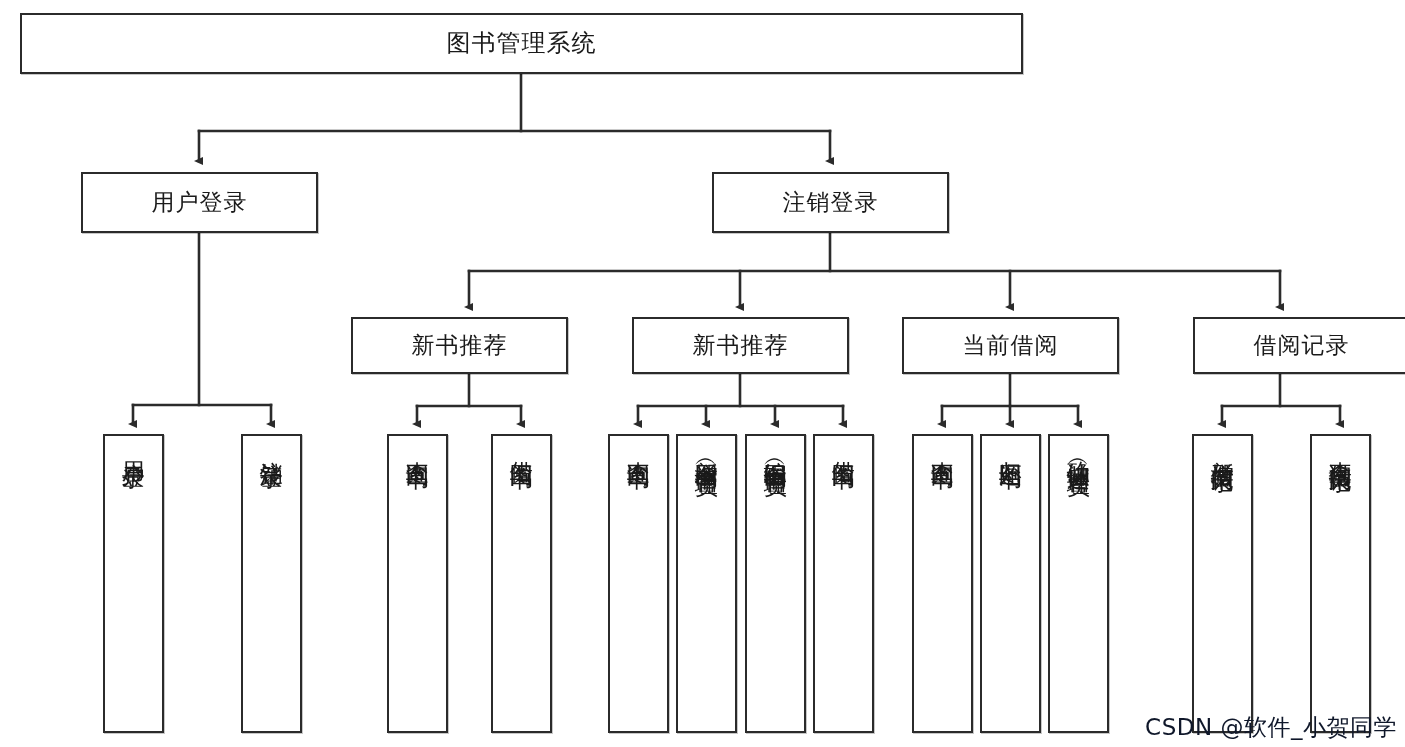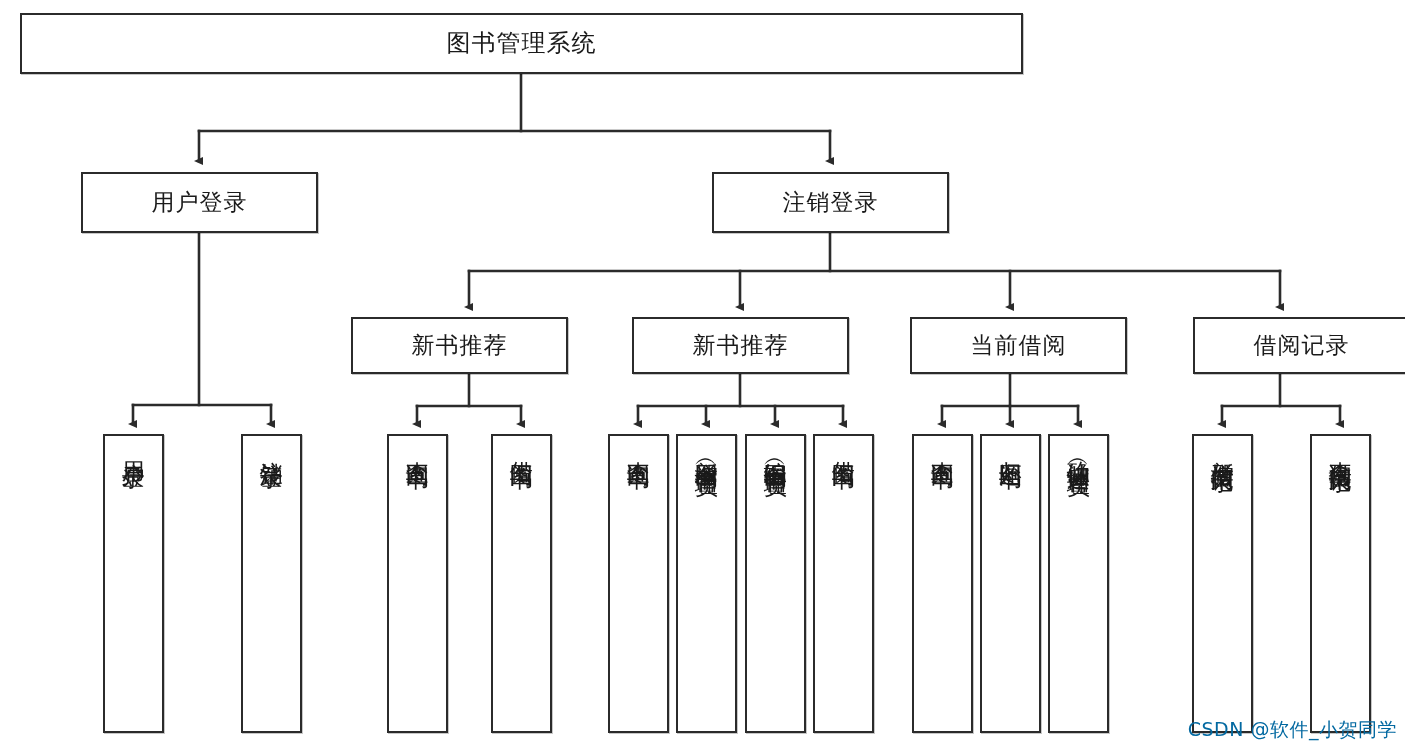--- a/index.html
+++ b/index.html
@@ -63,22 +63,22 @@
     font-size: 23px;
     line-height: 1.06;
     letter-spacing: 2px;
     white-space: nowrap;
     max-height: 286px;
   }
   #watermark {
     position: absolute;
     right: 8px;
     bottom: 4px;
-    font-size: 19px;
-    color: #0369a1;
+    font-size: 23px;
+    color: #0f172a;
     letter-spacing: 0.5px;
     white-space: nowrap;
     user-select: none;
   }
 </style>
 </head>
 <body>
 
 <div id="diagram">
 
@@ -148,21 +148,21 @@
   </div>
 
   <div class="node h" style="left:351px; top:317px; width:217px; height:57px;">
     <span class="label">新书推荐</span>
   </div>
 
   <div class="node h" style="left:632px; top:317px; width:217px; height:57px;">
     <span class="label">新书推荐</span>
   </div>
 
-  <div class="node h" style="left:902px; top:317px; width:217px; height:57px;margin-left:8px;">
+  <div class="node h" style="left:902px; top:317px; width:217px; height:57px;">
     <span class="label">当前借阅</span>
   </div>
 
   <div class="node h" style="left:1172px; top:317px; width:217px; height:57px;margin-left:21px;">
     <span class="label">借阅记录</span>
   </div>
 
   <div class="node v" style="left:103px; top:434px; width:61px; height:299px;">
     <span class="label">用户登录</span>
   </div>

